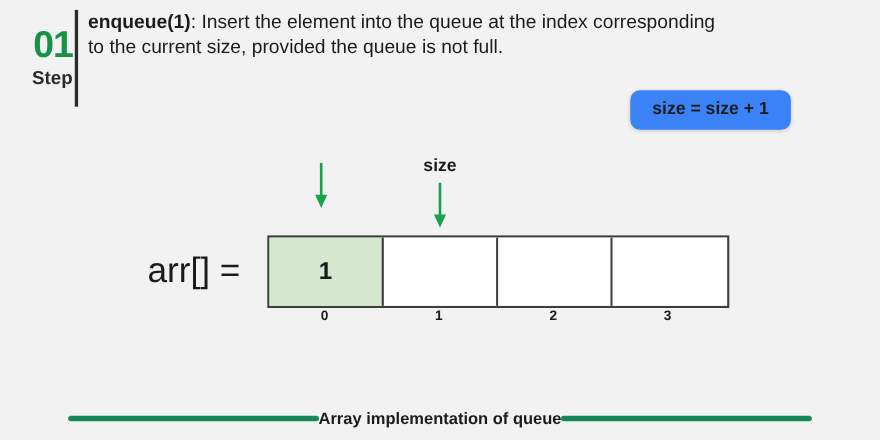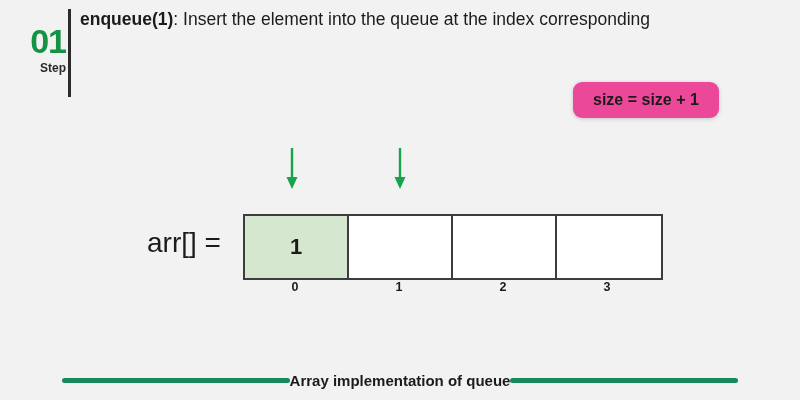--- a/index.html
+++ b/index.html
@@ -32,21 +32,21 @@
   .step-number {
     font-size: 34px;
     font-weight: bold;
     color: #149245;
     letter-spacing: -1px;
     display: block;
   }
   .step-word {
     display: block;
     margin-top: 4px;
-    font-size: 12px;
+    font-size: 17px;
     font-weight: bold;
     color: #2b2b2b;
   }
   .step-rule {
     position: absolute;
     left: 68px;
     top: 9px;
     width: 3px;
     height: 88px;
     background: #2b2b2b;
@@ -64,21 +64,21 @@
   }
   .desc .ln { display: block; white-space: nowrap; }
   .desc b { font-weight: bold; }
 
   
   .callout {
     position: absolute;
     left: 573px;
     top: 82px;
     padding: 9px 20px;
-    background: #ec4899;
+    background: #3b82f6;
     border-radius: 9px;
     box-shadow: 0 1px 4px rgba(0,0,0,0.18);
     font-size: 16px;
     font-weight: bold;
     color: #1b1b1b;
     white-space: nowrap;
   }
 
   
   .pointer {
@@ -95,23 +95,23 @@
   .pointer .arrow {
     display: block;
     margin: 6px auto 0 auto;
     width: 14px;
     height: 42px;
   }
 
   
   .arr-label {
     position: absolute;
-    left: 147px;
+    left: 134px;
     top: 227px;
-    font-size: 28px;
+    font-size: 32px;
     color: #1b1b1b;
     white-space: nowrap;
   }
   .array {
     position: absolute;
     left: 243px;
     top: 214px;
     display: flex;
     border: 2px solid #3d3d3d;
     box-sizing: border-box;
@@ -178,34 +178,36 @@
 <div class="stage">
 
   <div class="step-badge">
     <span class="step-number">01</span>
     <span class="step-word">Step</span>
   </div>
   <div class="step-rule"></div>
 
   <div class="desc">
     <span class="ln"><b>enqueue(1)</b><span>: Insert the element into the queue at the index corresponding</span></span>
+    <span class="ln">to the current size, provided the queue is not full.</span>
   </div>
 
   <div class="callout">size = size + 1</div>
 
   <div class="pointer" style="left:252px; top:142px; width:80px;">
     <span class="arrow">
       <svg width="14" height="42" viewBox="0 0 14 42" xmlns="http://www.w3.org/2000/svg">
         <line x1="7" y1="0" x2="7" y2="31" stroke="#16a34a" stroke-width="2.4"></line>
         <polygon points="7,41 1.5,29 12.5,29" fill="#16a34a"></polygon>
       </svg>
     </span>
   </div>
 
   <div class="pointer" style="left:360px; top:142px; width:80px;">
+    <span class="plabel">size</span>
     <span class="arrow">
       <svg width="14" height="42" viewBox="0 0 14 42" xmlns="http://www.w3.org/2000/svg">
         <line x1="7" y1="0" x2="7" y2="31" stroke="#16a34a" stroke-width="2.4"></line>
         <polygon points="7,41 1.5,29 12.5,29" fill="#16a34a"></polygon>
       </svg>
     </span>
   </div>
 
   <div class="arr-label">arr[] =</div>
 

